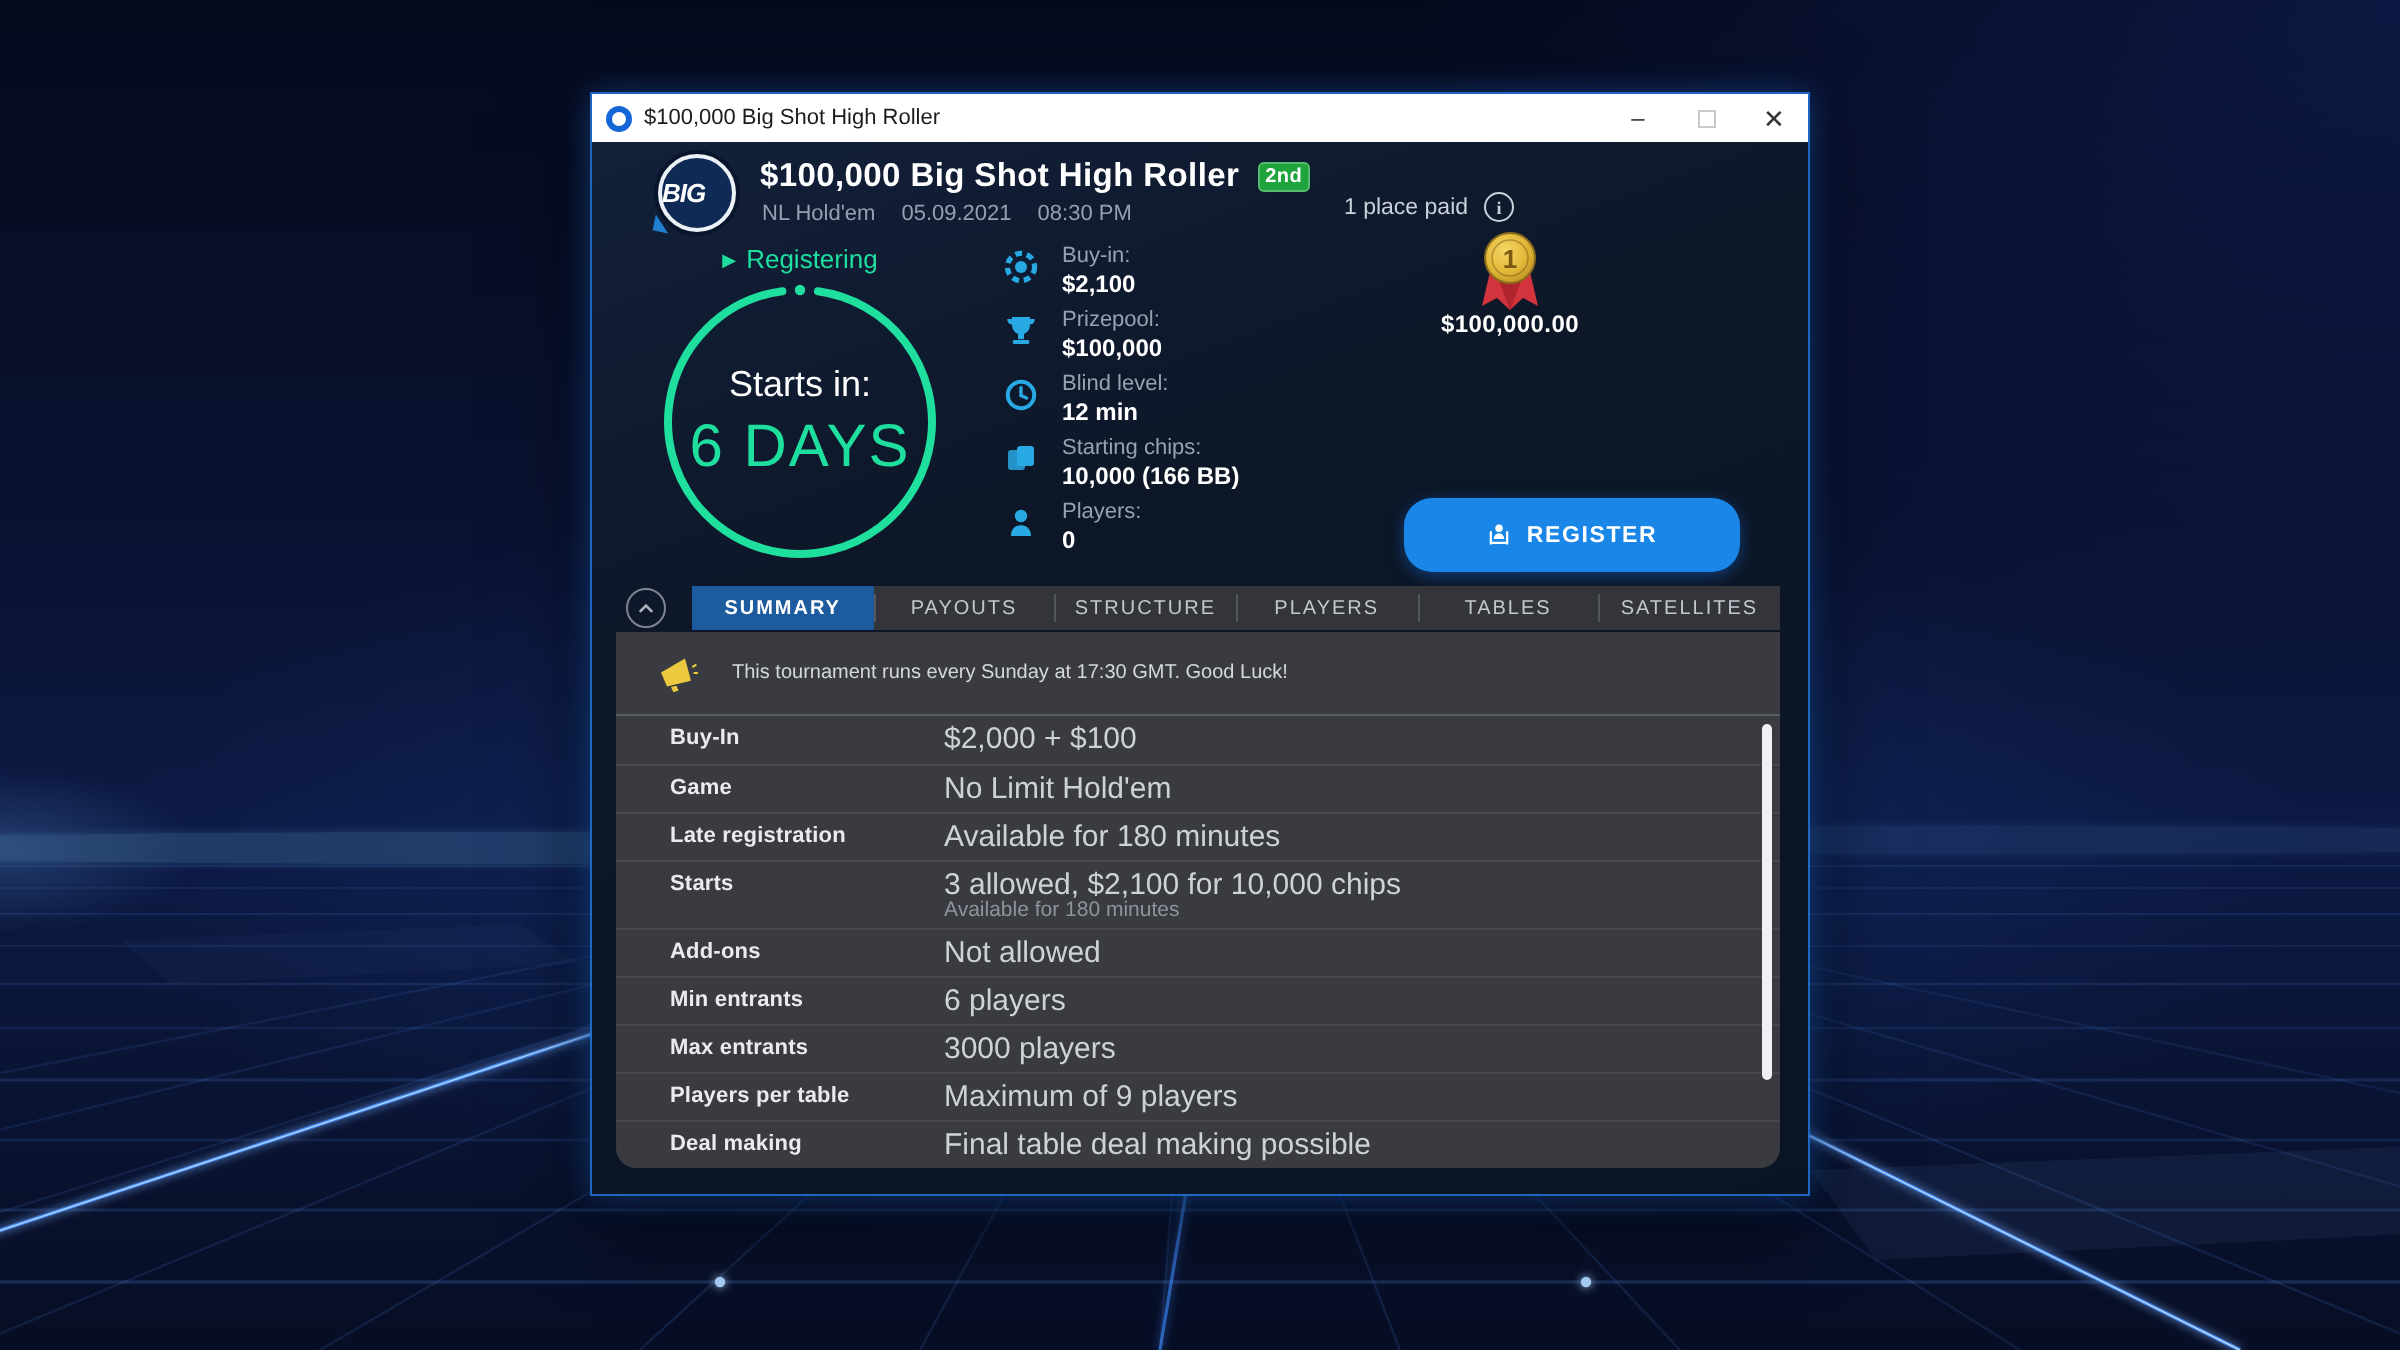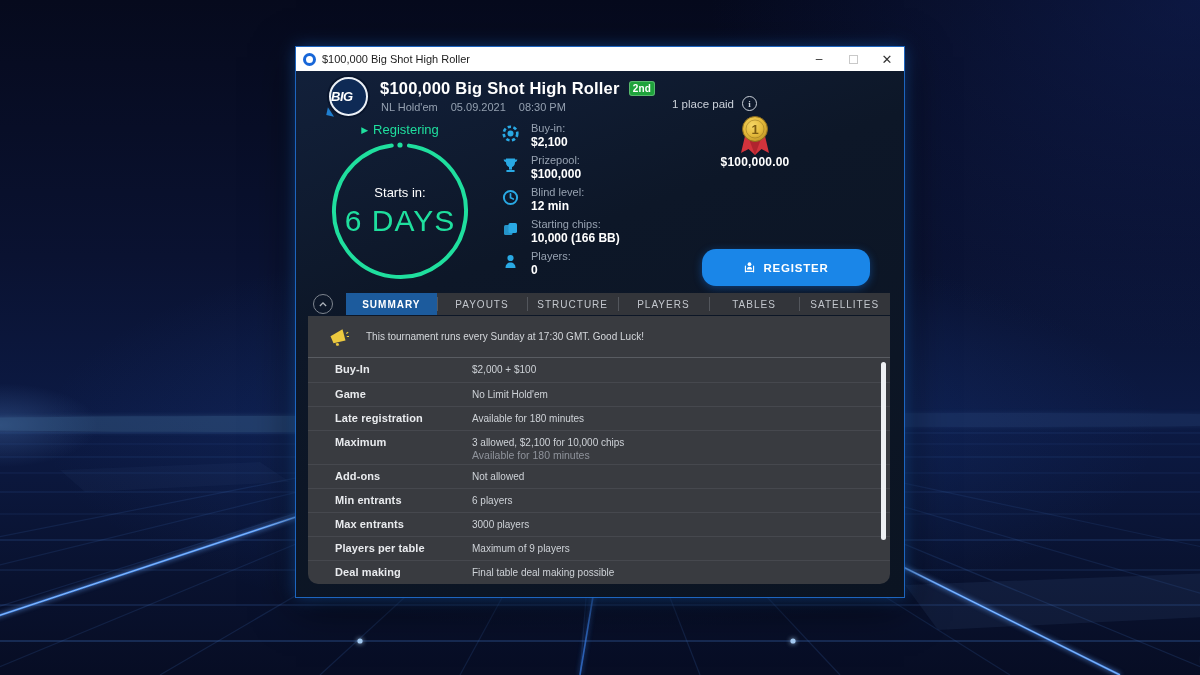--- a/index.html
+++ b/index.html
@@ -51,21 +51,21 @@
 
   .medal { position:absolute; left:440px; top:44px; }
   .first-prize { position:absolute; left:399px; top:84px; width:120px; text-align:center; color:#fff; font-size:12px; font-weight:bold; letter-spacing:0.2px; }
 
   
   .status-row { position:absolute; left:20px; top:51px; width:168px; text-align:center; color:var(--accent-green,#1fdf9e); font-size:13px; }
   .status-row .tri { font-size:9px; margin-right:5px; vertical-align:1px; }
   .timer { position:absolute; left:29px; top:65px; width:150px; height:150px; }
   .timer-labels { position:absolute; left:29px; top:65px; width:150px; height:150px;
     display:flex; flex-direction:column; align-items:center; justify-content:center; }
-  .starts-in { color:#fff; font-size:13px; margin-bottom:4px; }
+  .starts-in { color:#fff; font-size:18px; margin-bottom:4px; }
   .countdown { color:var(--accent-green,#1fdf9e); font-size:30px; letter-spacing:1px; }
 
   
   .stats { position:absolute; left:206px; top:51px; width:180px; }
   .stat-item { display:flex; align-items:flex-start; height:32px; }
   .stat-item .icon { width:17px; height:17px; margin-top:3px; flex:0 0 auto; }
   .stat-item .icon svg { width:100%; height:100%; display:block; }
   .stat-text { margin-left:12px; }
   .stat-label { font-size:11px; color:#97a2b1; line-height:13px; }
   .stat-value { font-size:12px; color:#ffffff; font-weight:bold; line-height:14px; }
@@ -91,21 +91,21 @@
   .panel { position:absolute; left:12px; top:245px; width:582px; height:268px; background:var(--panel-gray,#393b40);
     border-radius:0 0 10px 10px; overflow:hidden; }
   .announcement { height:42px; display:flex; align-items:center; padding:0 20px; border-bottom:1px solid #595c62; }
   .announcement .icon svg { width:21px; height:20px; display:block; }
   .announcement-text { margin-left:17px; font-size:10px; color:#d4d7db; }
   .rows { }
   .summary-row { display:flex; align-items:flex-start; height:24px; padding:5px 0 0 27px; }
   .summary-row + .summary-row { border-top:1px solid #46484e; }
   .summary-row.tall { height:34px; }
   .row-label { width:137px; flex:0 0 auto; font-size:11px; font-weight:bold; color:#e9ebee; letter-spacing:0.1px; }
-  .row-value { font-size:10px; color:#ced2d7; line-height:13px; }
+  .row-value { font-size:15px; color:#ced2d7; line-height:13px; }
   .row-note { font-size:10.5px; color:#8f939b; line-height:13px; }
   .scrollbar { position:absolute; right:4px; top:46px; width:5px; height:178px; background:#eef0f3; border-radius:3px; cursor:pointer; }
 </style>
 </head>
 <body>
 
 <svg class="bg-svg" viewBox="0 0 1200 675" preserveAspectRatio="none">
   <defs>
     <filter id="glow" x="-50%" y="-50%" width="200%" height="200%">
       <feGaussianBlur stdDeviation="2.4" result="b"></feGaussianBlur>
@@ -345,21 +345,21 @@
               <div class="row-value">No Limit Hold'em</div>
             </div>
           </div>
           <div class="summary-row">
             <div class="row-label">Late registration</div>
             <div>
               <div class="row-value">Available for 180 minutes</div>
             </div>
           </div>
           <div class="summary-row tall">
-            <div class="row-label">Maximum</div>
+            <div class="row-label">Starts</div>
             <div>
               <div class="row-value">3 allowed, $2,100 for 10,000 chips</div>
               <div class="row-note">Available for 180 minutes</div>
             </div>
           </div>
           <div class="summary-row">
             <div class="row-label">Add-ons</div>
             <div>
               <div class="row-value">Not allowed</div>
             </div>

